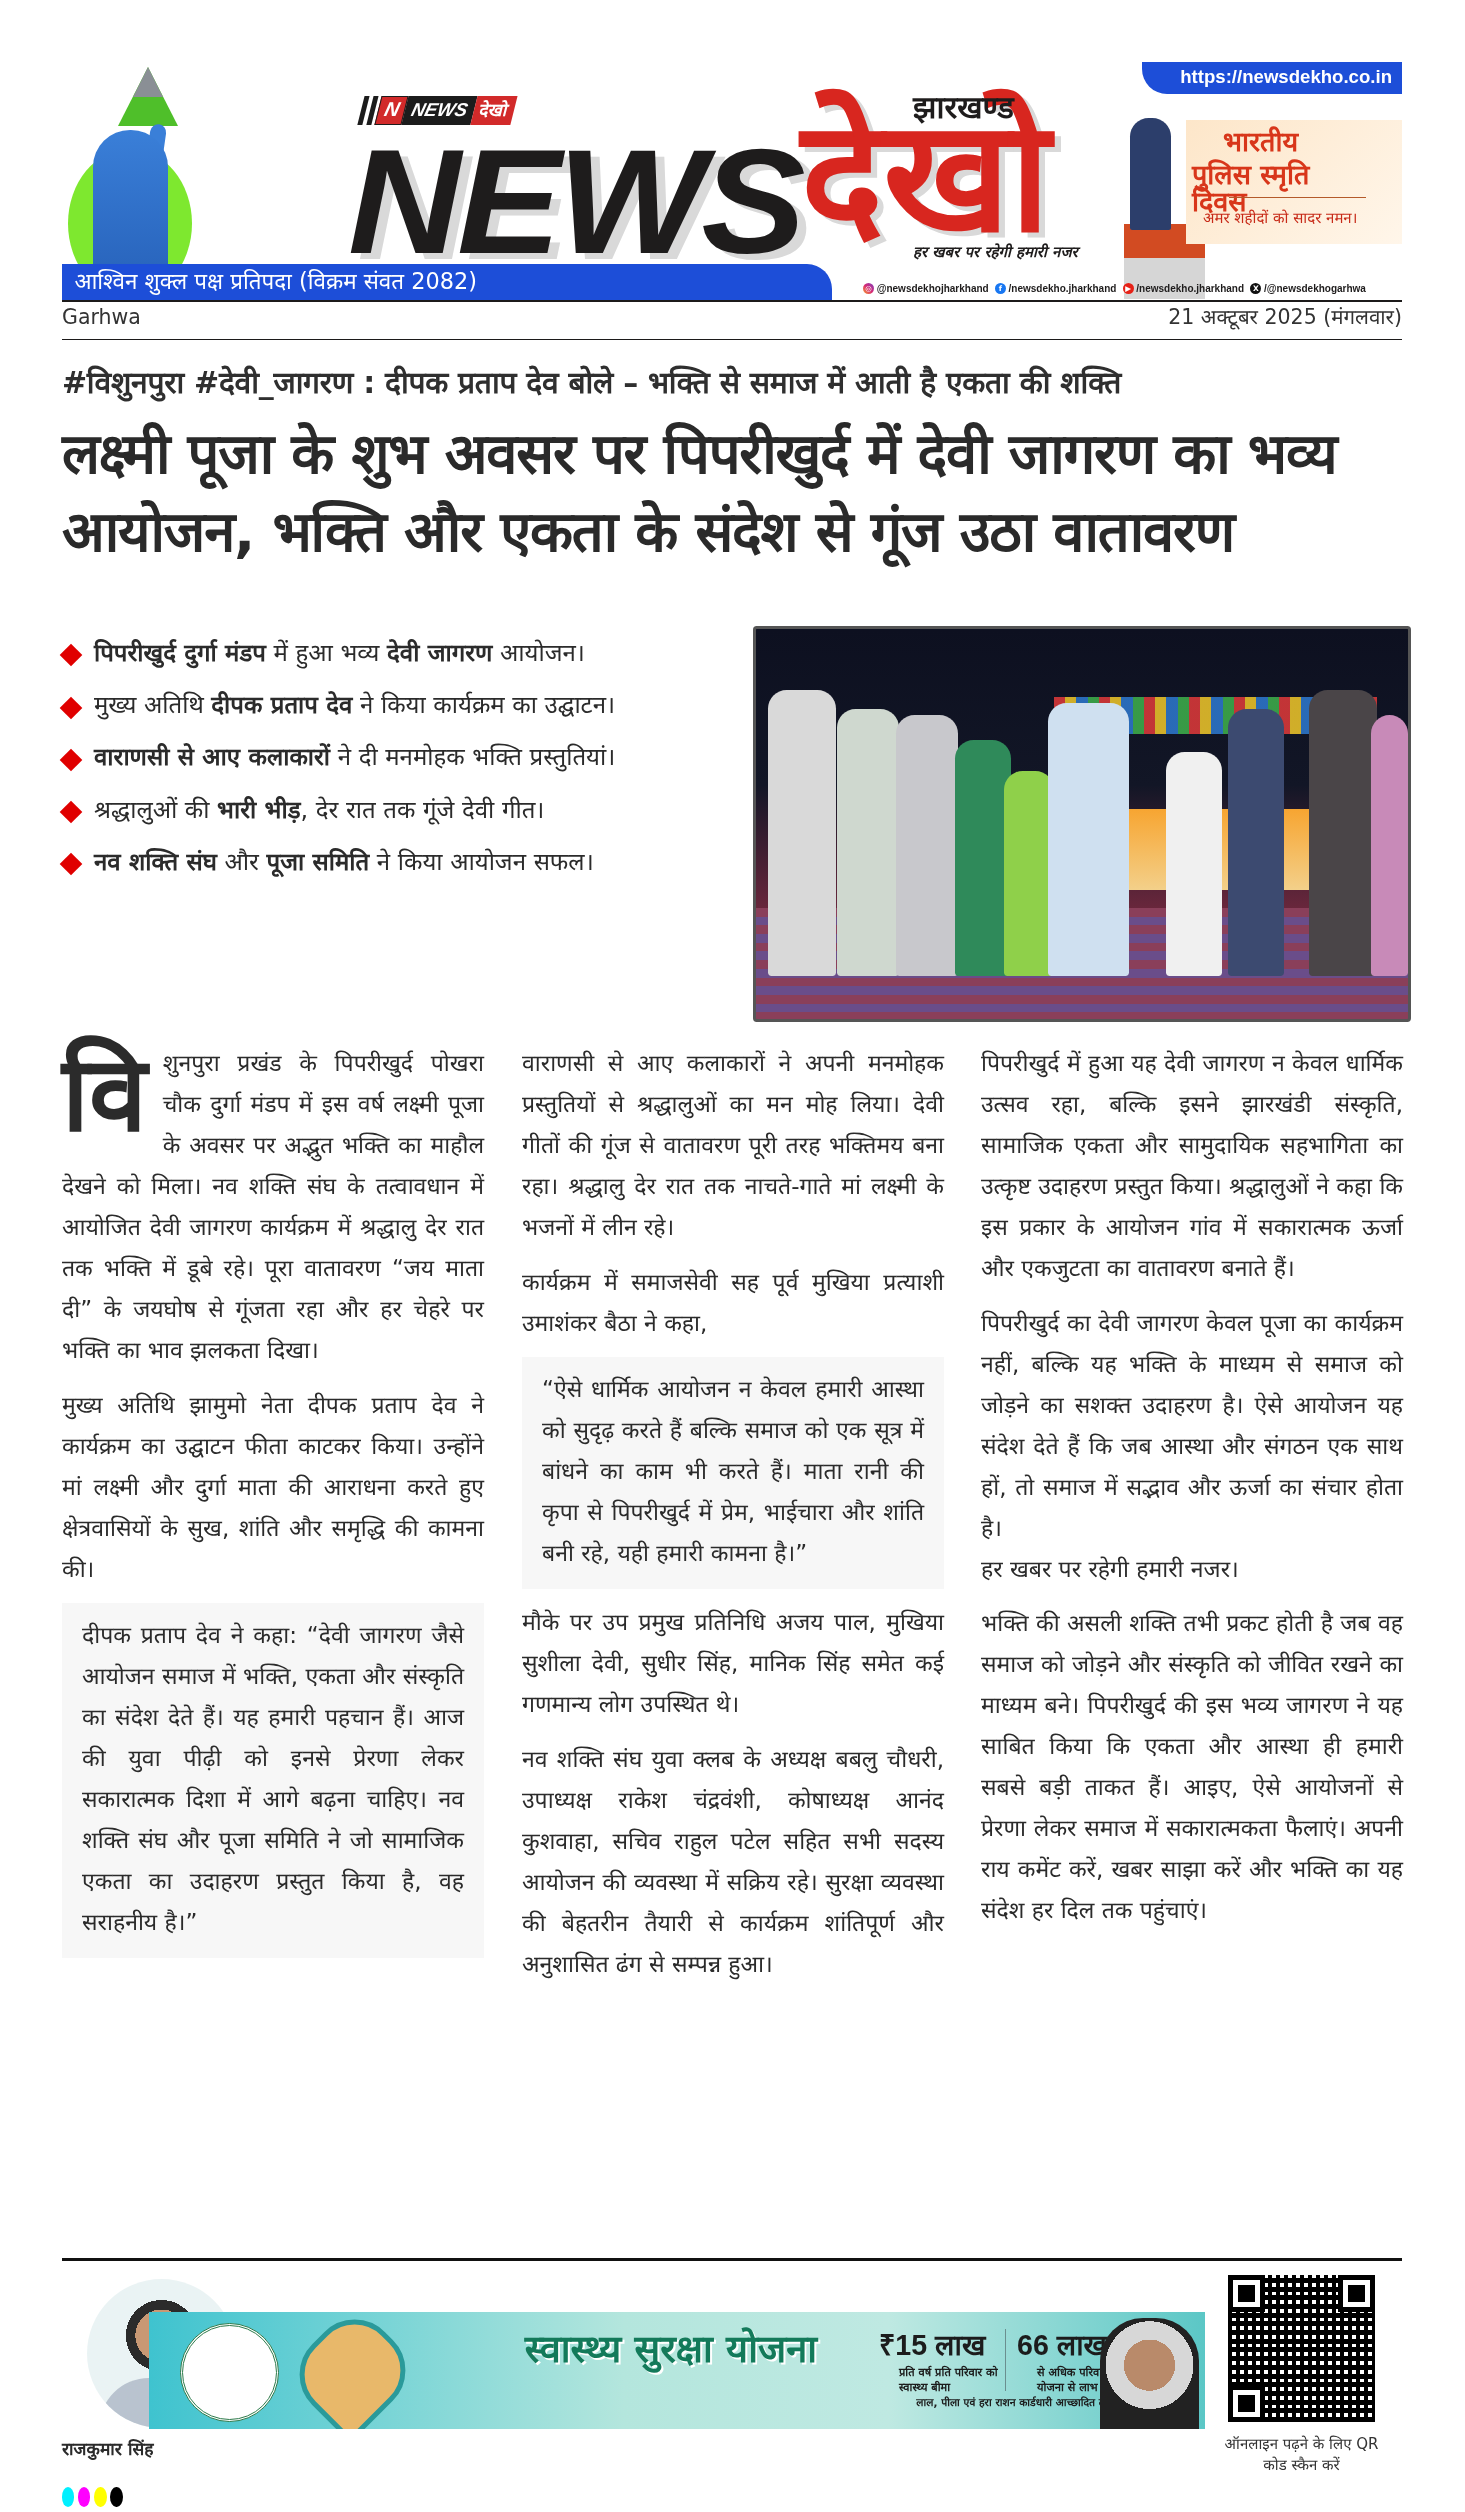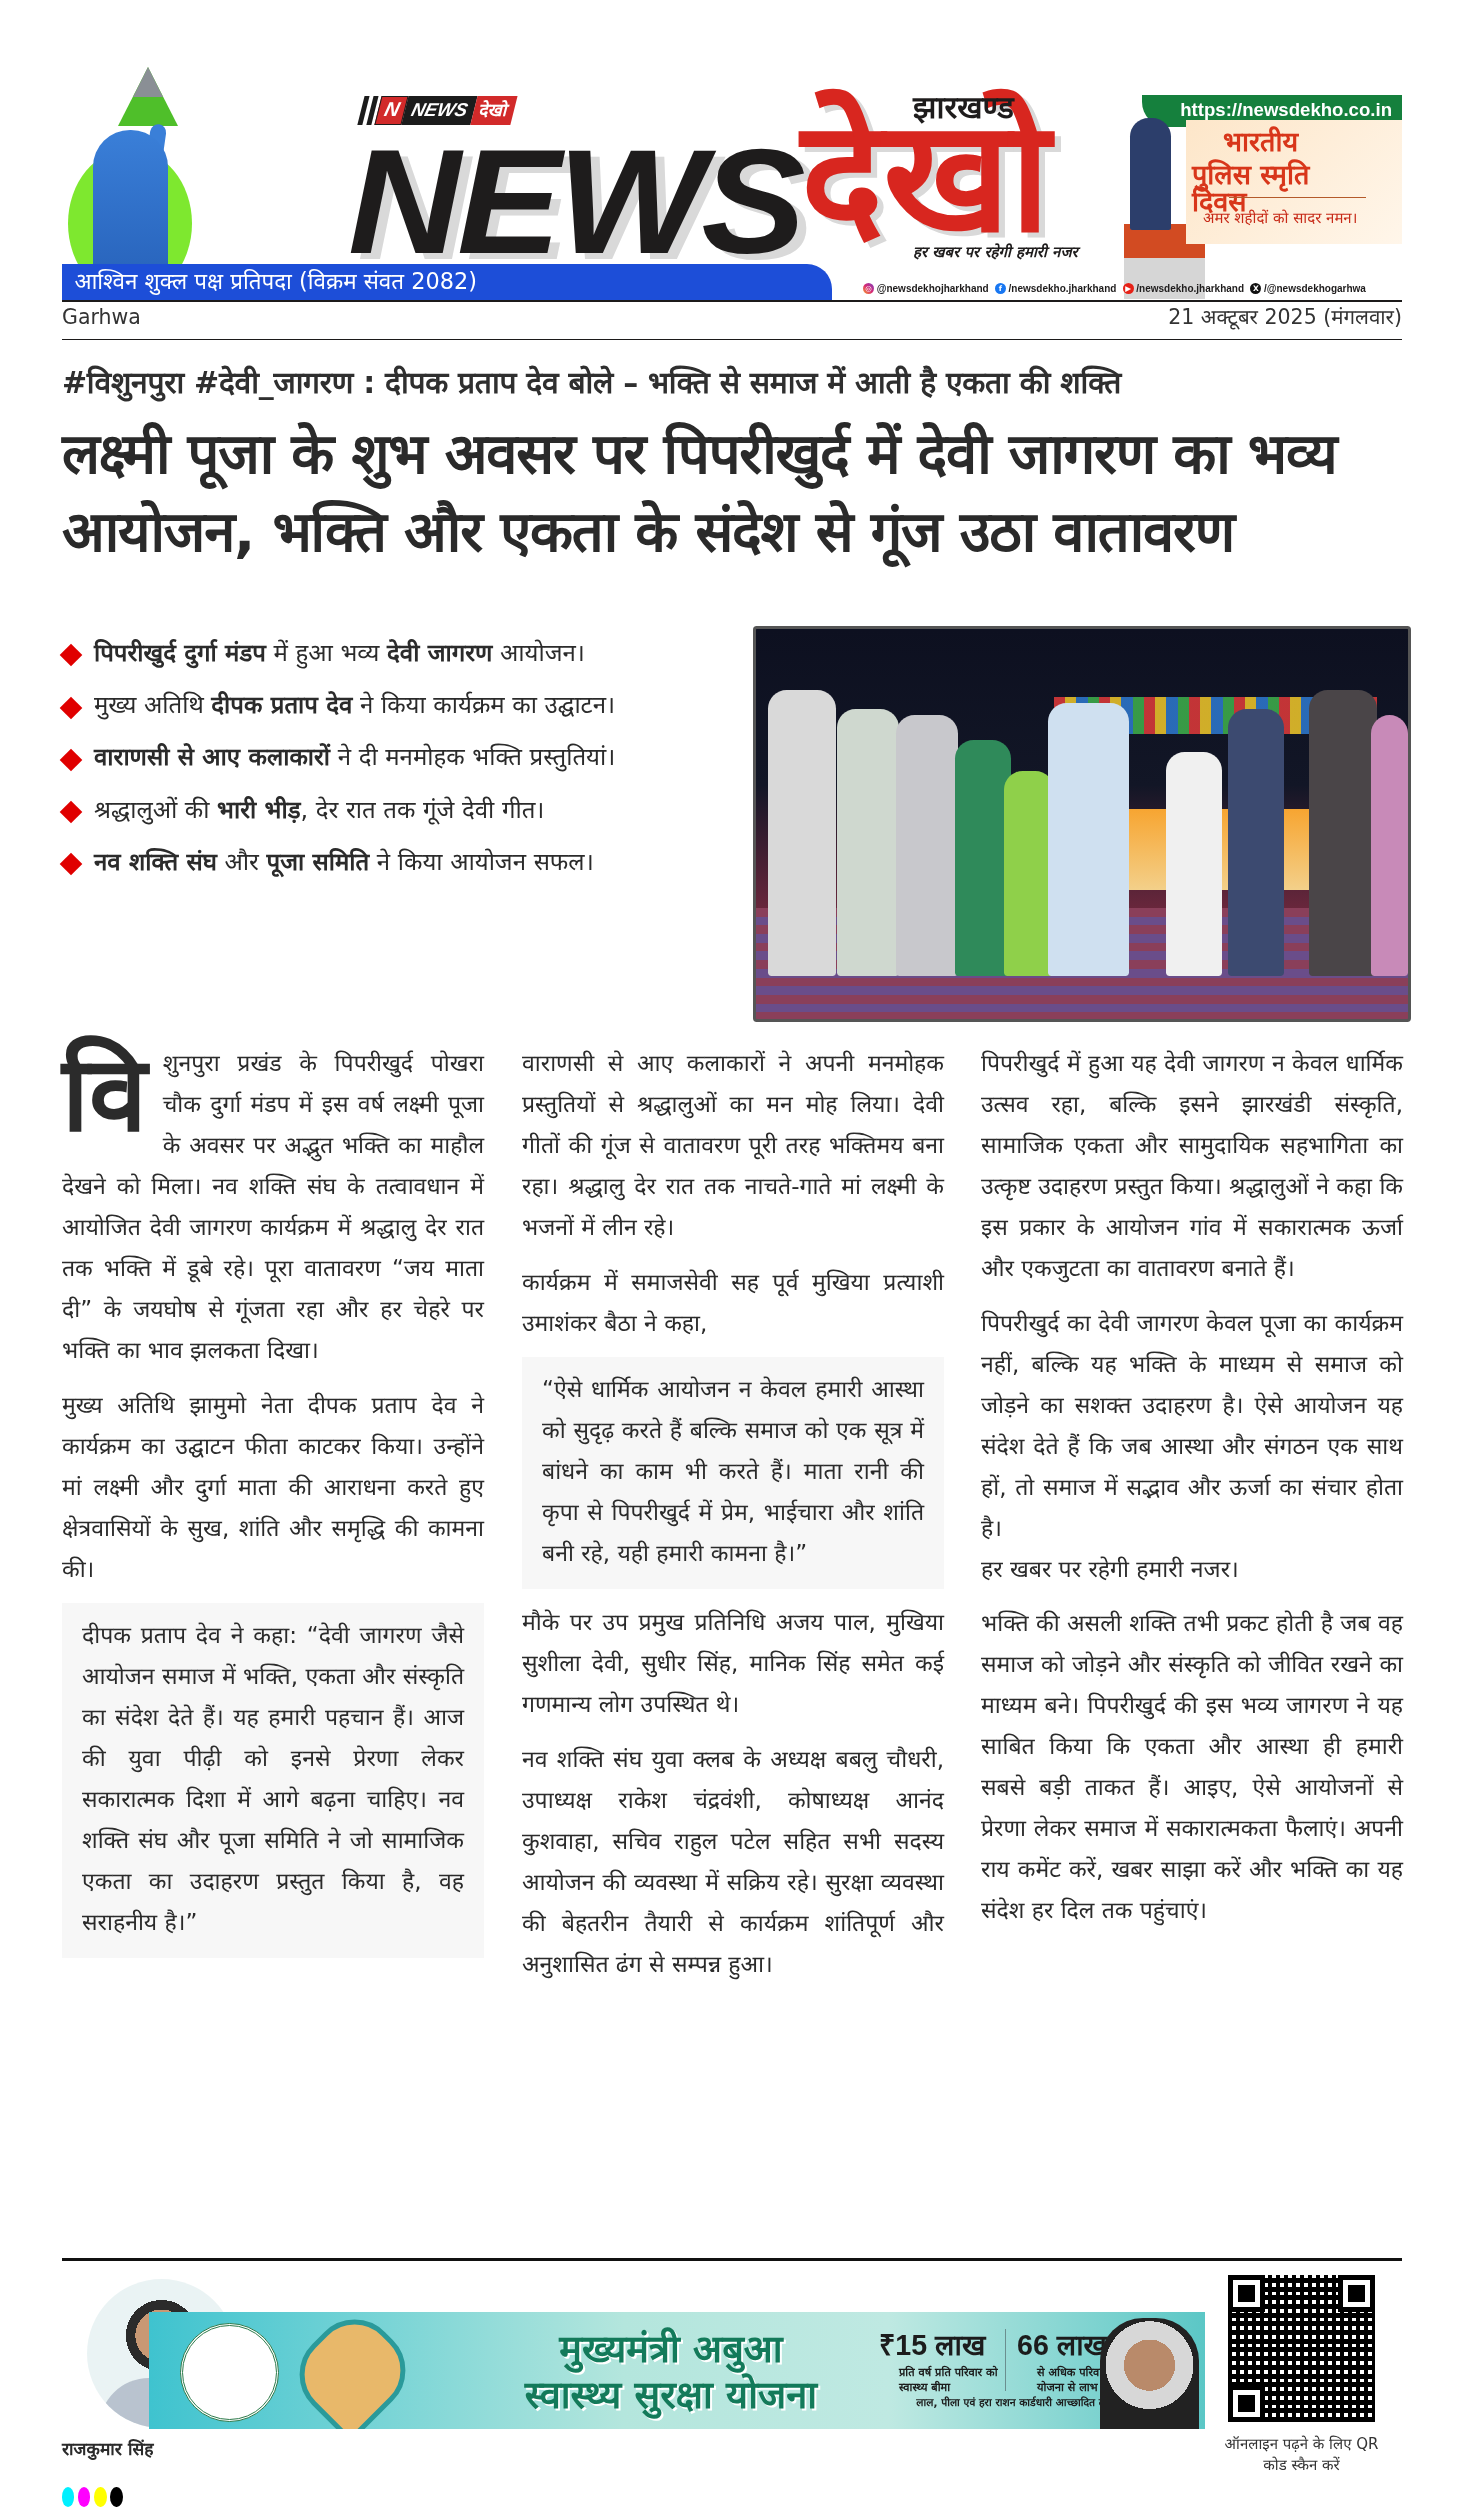--- a/index.html
+++ b/index.html
@@ -22,21 +22,21 @@
   .mini-logo .red { background: #d22a2a; color: #fff; font: 700 17.4px/28.6px "DejaVu Sans", sans-serif; padding: 0 6.2px; }
 
   .big-news { left: 348px; top: 127px; font: italic 900 149px/1 "Liberation Sans", sans-serif; color: #1e1c1c; letter-spacing: -3.7px;
               text-shadow: 8.7px 6.2px 0 #d9d9d9; transform: scaleX(1.05); transform-origin: left; }
   .state-label { left: 913px; top: 92px; font: 700 31px/1 "DejaVu Sans", sans-serif; color: #1e1c1c; }
   .big-dekho { left: 801px; top: 99px; font: 900 155px/1 "DejaVu Sans", sans-serif; color: #d8261f; text-shadow: 6.2px 5px 0 #d9d9d9; }
   .tagline { left: 913px; top: 245px; font: italic 700 15px/1 "DejaVu Sans", sans-serif; color: #1e1c1c; }
 
   .date-bar { left: 62px; top: 264px; width: 770px; height: 36px; background: #1d4ed8; border-top-right-radius: 25px; }
   .date-bar span { position: absolute; left: 12.4px; top: 5px; font: 400 22.4px/1.1 "DejaVu Sans", sans-serif; color: #fff; }
-  .url-bar { left: 1142px; top: 62px; width: 260px; height: 32px; background: #15803d; border-bottom-left-radius: 25px; margin-top: 33px; }
+  .url-bar { left: 1142px; top: 62px; width: 260px; height: 32px; background: #1d4ed8; border-bottom-left-radius: 25px; }
   .url-bar span { position: absolute; right: 10px; top: 6.2px; font: 700 18.6px/1 "Liberation Sans", sans-serif; color: #fff; }
 
   .ad-police { left: 1130px; top: 118px; width: 232px; height: 161px; }
   .ad-police .statue { position: absolute; left: 0; top: 0; width: 41px; height: 112px; background: #2c3e6b; border-radius: 18.6px 18.6px 2.5px 2.5px; }
   .ad-police .pedestal { position: absolute; left: -6.2px; top: 106px; width: 81px; height: 75px; background: linear-gradient(180deg,#d24b22 0,#d24b22 45%,#d6d6d6 45%); }
   .ad-police .panel { position: absolute; left: 56px; top: 1.9px; width: 216px; height: 124px; background: linear-gradient(135deg,#fde6c9,#fff6ea); }
   .ad-police .t1 { position: absolute; left: 93px; top: 10px; font: 700 27px/1 "DejaVu Sans", sans-serif; color: #d8361a; }
   .ad-police .t2 { position: absolute; left: 62px; top: 43px; font: 700 27px/1 "DejaVu Sans", sans-serif; color: #d8361a; }
   .ad-police .rule { position: absolute; left: 99px; top: 79px; width: 137px; height: 1.2px; background: #b45a2a; }
   .ad-police .t3 { position: absolute; left: 73px; top: 93px; font: 400 15px/1 "DejaVu Sans", sans-serif; color: #c72a18; }
@@ -218,21 +218,20 @@
 
 <div class="abs reporter-photo">
   <div class="shirt"></div>
 </div>
 <div class="abs reporter-name">राजकुमार सिंह</div>
 
 <div class="abs banner">
   <div class="emblem"></div>
   <div class="heart"></div>
   <div class="t-main">
-    <div>मुख्यमंत्री अबुआ</div>
     <div>स्वास्थ्य सुरक्षा योजना</div>
   </div>
   <div class="stat" style="left:730px;">₹15 लाख</div>
   <div class="stat-sub" style="left:730px;width:118px;">प्रति वर्ष प्रति परिवार को स्वास्थ्य बीमा</div>
   <div class="divider"></div>
   <div class="stat" style="left:868px;">66 लाख</div>
   <div class="stat-sub" style="left:868px;width:112px;">से अधिक परिवारों को योजना से लाभ</div>
   <div class="ration">लाल, पीला एवं हरा राशन कार्डधारी आच्छादित लाभुक हैं</div>
   <div class="cm"></div>
 </div>

